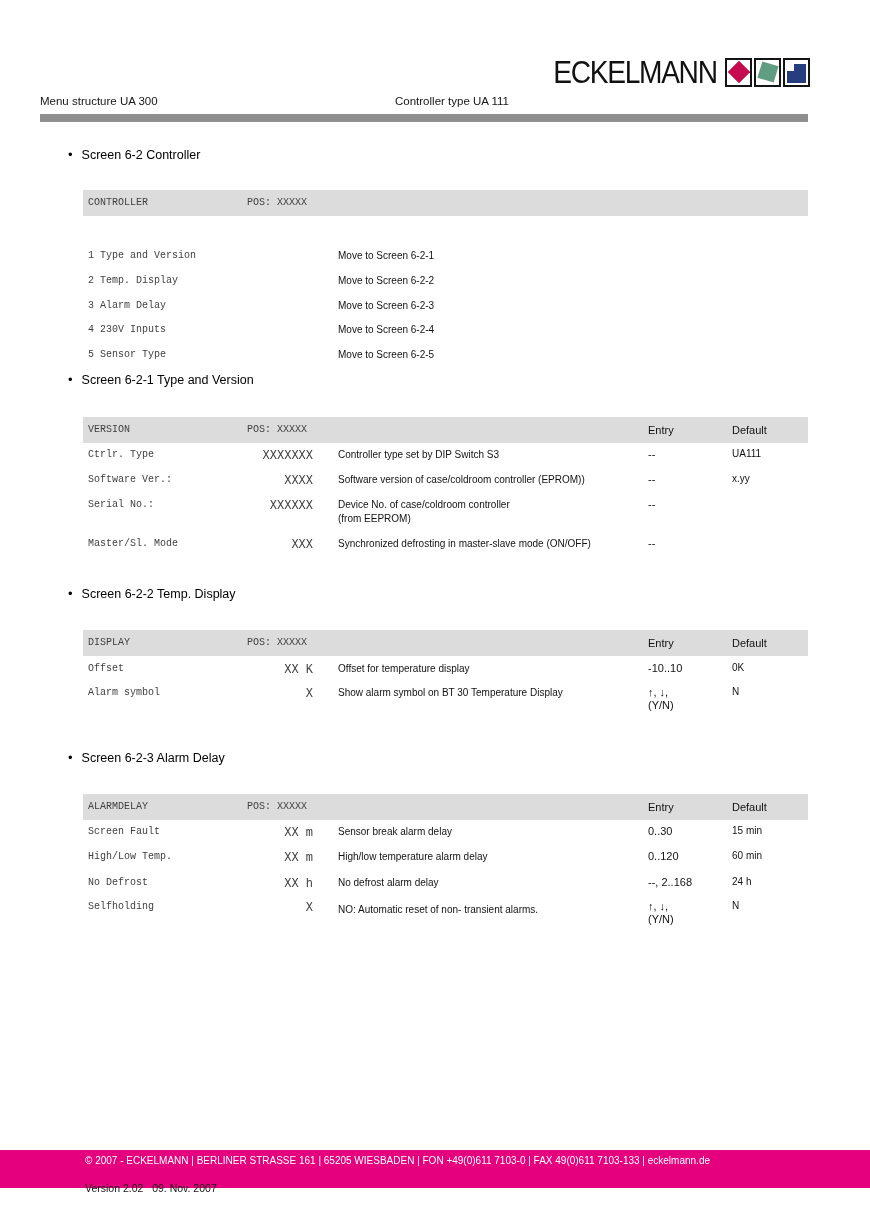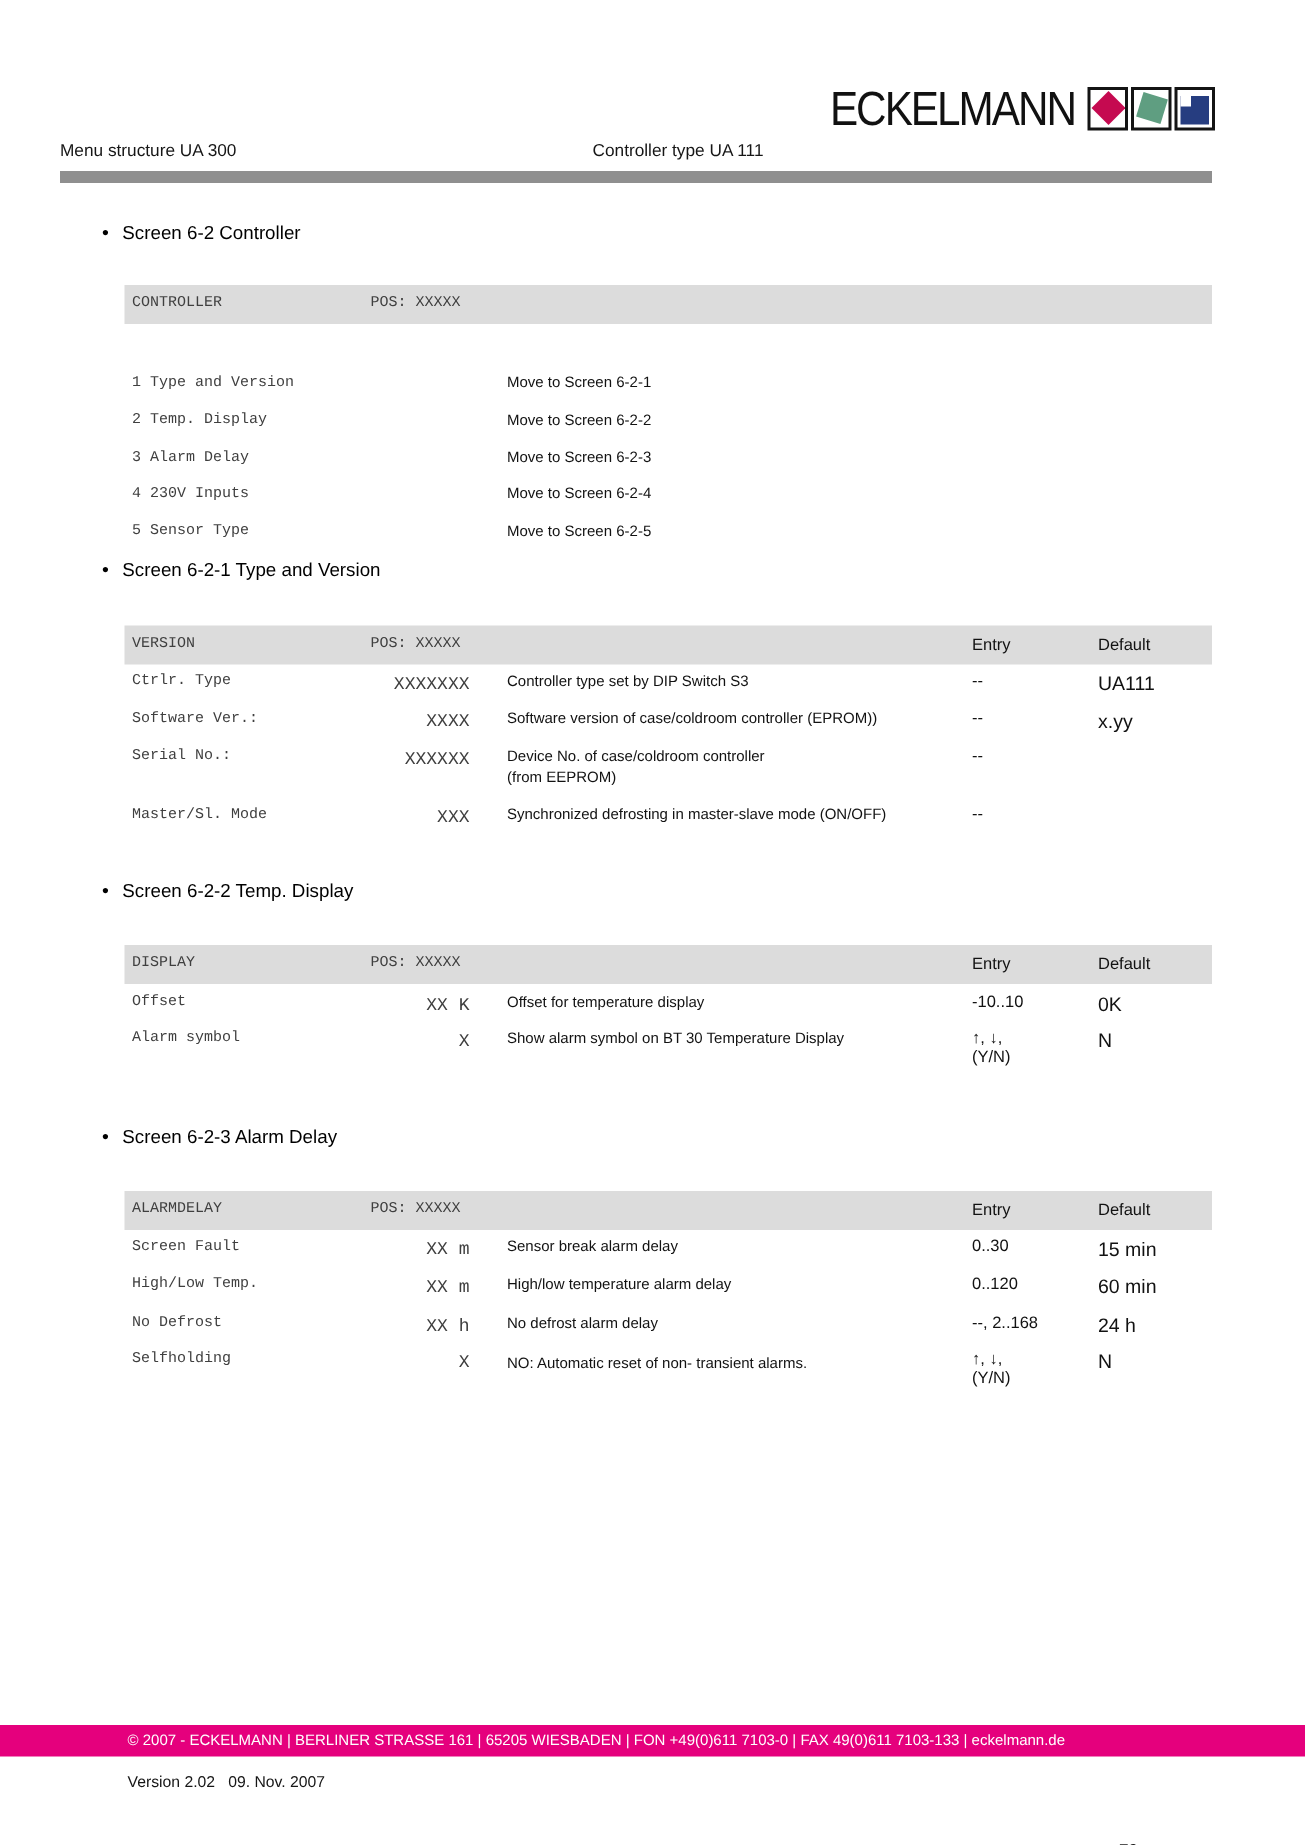--- a/index.html
+++ b/index.html
@@ -55,23 +55,23 @@
          font-size:10px; color:#3f3f3f; white-space:pre; }
   .val { position:absolute; left:0; top:0; width:230px; text-align:right;
          font-family:"Liberation Mono",monospace; font-size:12px; color:#3f3f3f; white-space:pre; }
   .desc { position:absolute; left:255px; top:-1px; font-size:10px; line-height:14px;
           color:#121212; white-space:nowrap; }
   .desc span { display:block; }
   .desc.gap2 { line-height:20px; }
   .entry { position:absolute; left:565px; top:-1px; font-size:11px; line-height:13px;
            color:#121212; white-space:nowrap; }
   .entry span { display:block; }
-  .defv { position:absolute; left:649px; top:-1px; font-size:13px; color:#121212; white-space:nowrap; }
-  
-  .footer-bar { position:absolute; left:0; top:1150px; width:870px; height:21px;
+  .defv { position:absolute; left:649px; top:-1px; font-size:10px; color:#121212; white-space:nowrap; }
+  
+  .footer-bar { position:absolute; left:0; top:1150px; width:870px; height:38px;
                 background:var(--footer-pink,#e5007d); color:#fff; font-size:10px;
                 line-height:21px; padding-left:85px; white-space:nowrap; }
   .footer-version { position:absolute; left:85px; top:1182px; font-size:10.5px; color:#161616; white-space:pre; }
   .footer-page { position:absolute; top:1228px; left:746px; width:62px; text-align:left;
                  font-size:11.5px; color:#161616; padding-right:2px; }
 </style>
 </head>
 <body>
 
 <div class="page">

